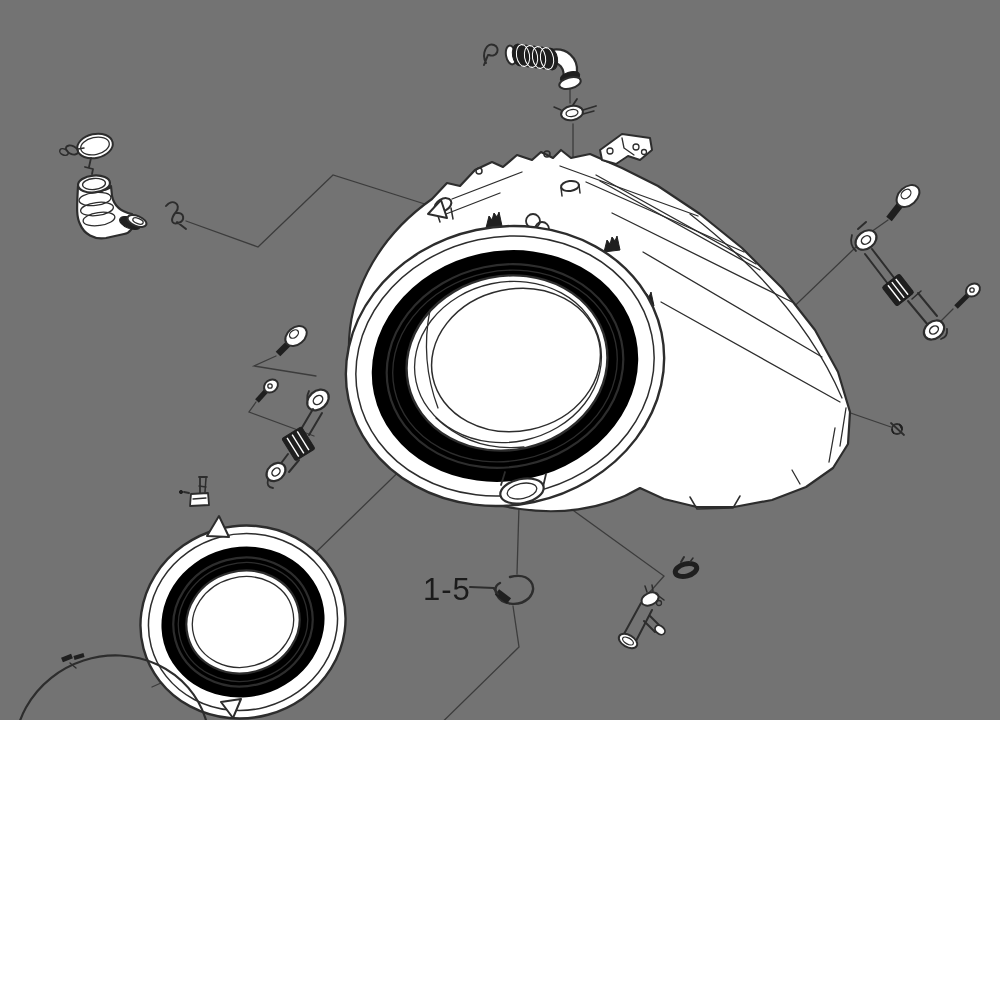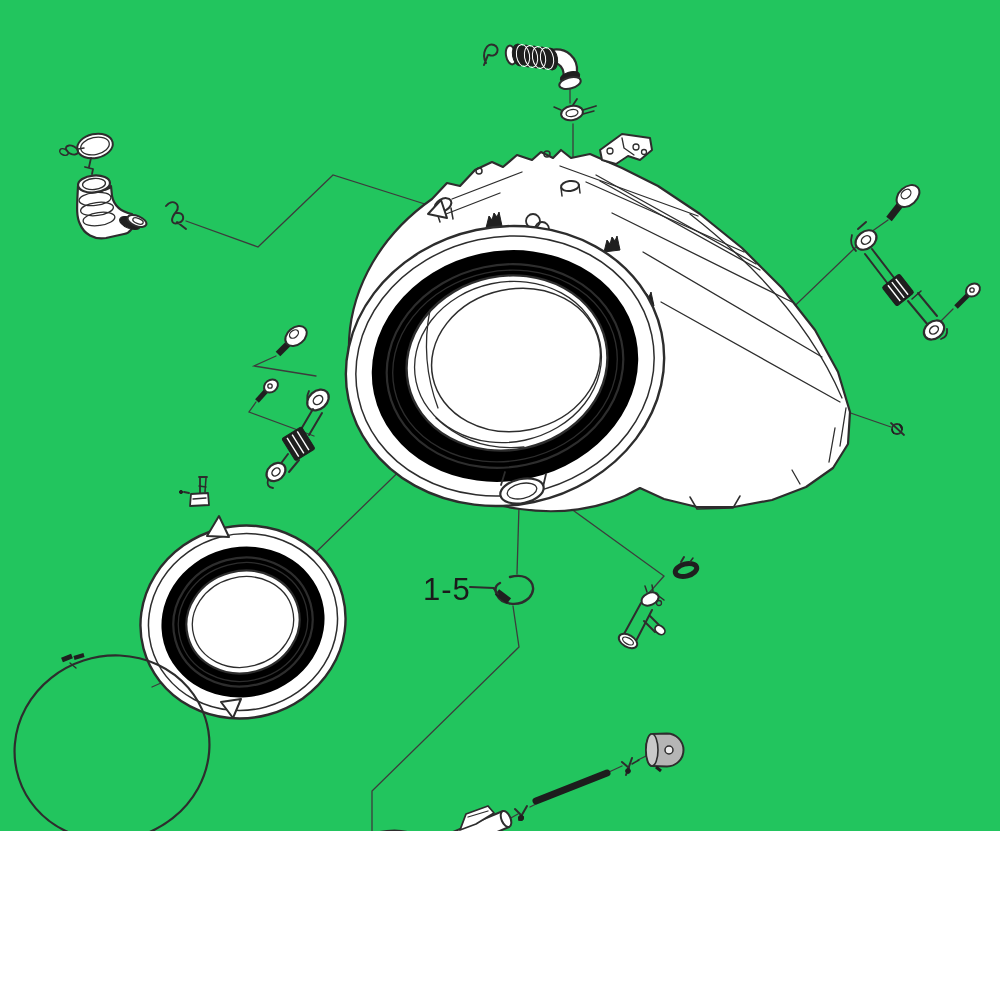--- a/index.html
+++ b/index.html
@@ -1,16 +1,16 @@
 <!DOCTYPE html>
 <html><head>
 <meta charset="utf-8">
 <style>
   html,body{margin:0;padding:0;background:#fff;}
-  #canvas{position:relative;width:1000px;height:831px;background:#22c55e;overflow:hidden;text-align:center;}
+  #canvas{position:relative;width:1000px;height:720px;background:#737373;overflow:hidden;text-align:center;}
   svg{display:block;}
   .s{stroke:#2d2d2d;fill:none;stroke-width:2;stroke-linejoin:round;stroke-linecap:round;}
   .sw1{stroke-width:1.3;} .sw15{stroke-width:1.5;} .sw18{stroke-width:1.8;}
   .sw22{stroke-width:2.2;} .sw24{stroke-width:2.4;}
   .fw{fill:#ffffff;}
   .fd{fill:#1f1f1f;stroke:#1f1f1f;}
   .ld{stroke:#3c3c3c;stroke-width:1.3;fill:none;stroke-linecap:round;}
   .rib{stroke:#ffffff;stroke-width:1.4;fill:none;}
   .lbl{font-family:"Liberation Sans",sans-serif;font-size:31px;fill:#1b1b1b;letter-spacing:1px;}
 </style>

